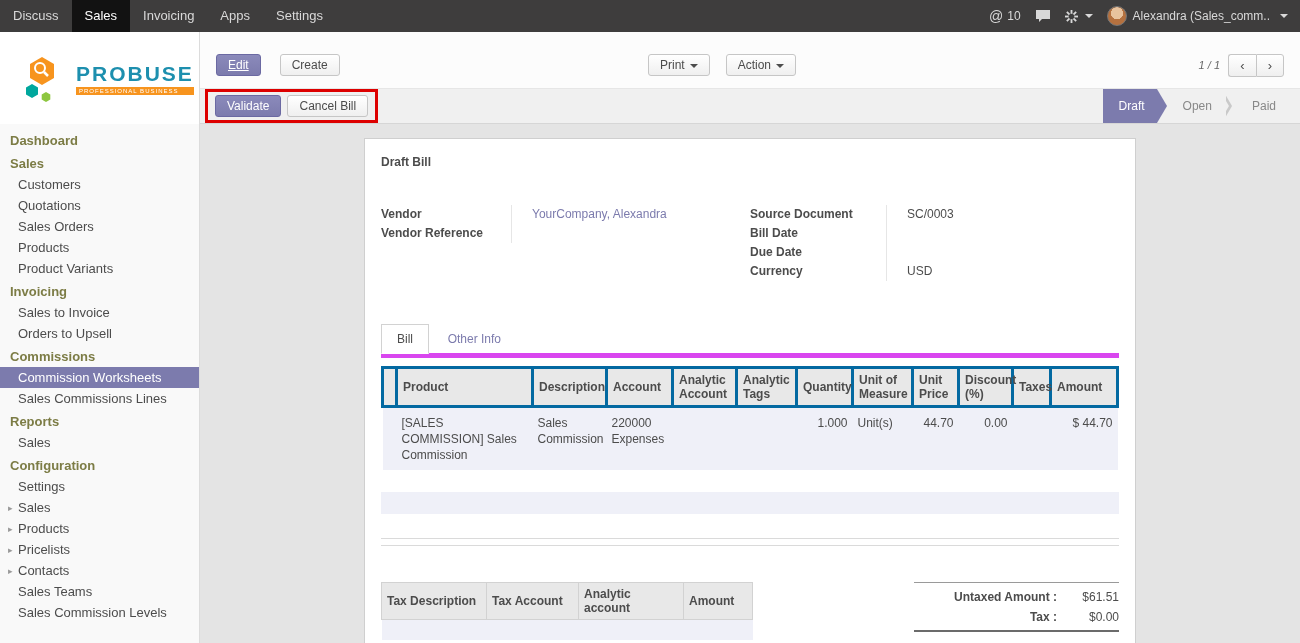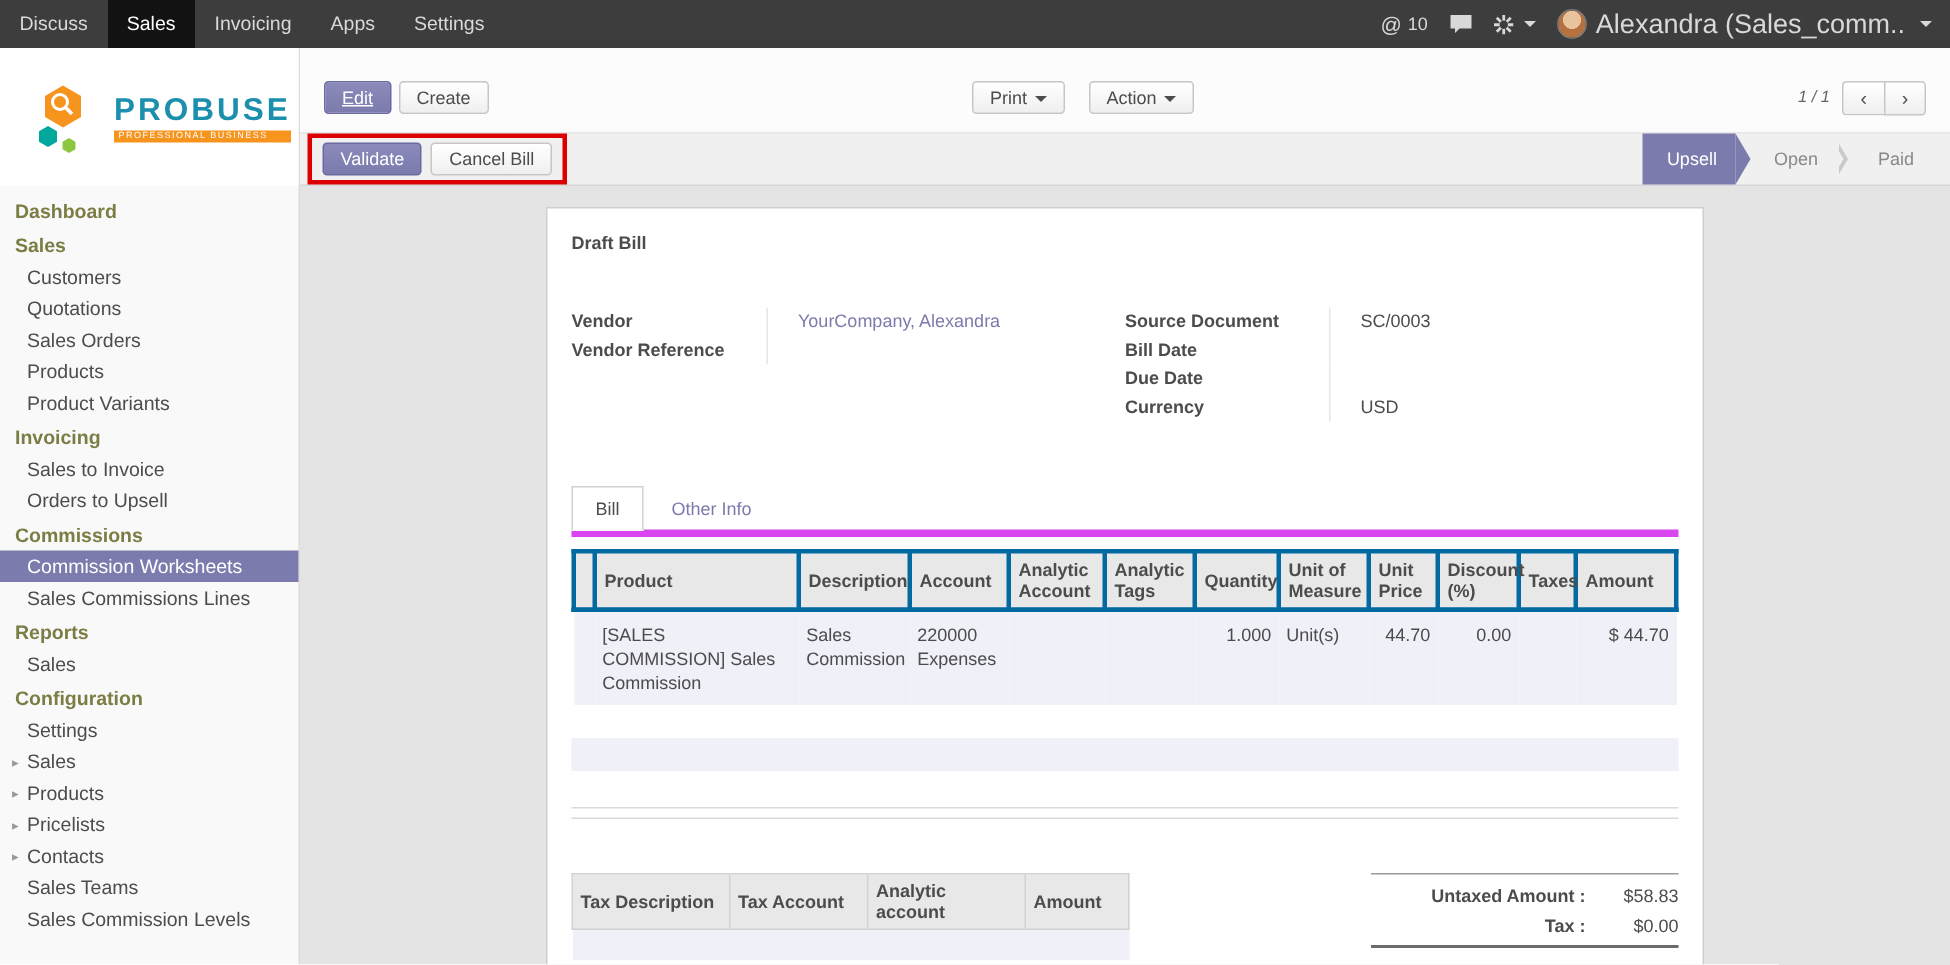--- a/index.html
+++ b/index.html
@@ -16,21 +16,21 @@
   }
   .top-menus { display:flex; }
   .menu-item { padding:0 13px; line-height:32px; cursor:pointer; }
   .menu-item.active { background:#121212; color:#fff; }
   .top-right { margin-left:auto; display:flex; align-items:center; gap:14px; padding-right:12px; }
   .mention { display:flex; align-items:center; gap:4px; font-size:12px; cursor:pointer; }
   .at-glyph { font-size:14px; }
   .icon-btn { display:flex; align-items:center; gap:3px; cursor:pointer; }
   .caret-down { display:inline-block; width:0; height:0; border-left:4px solid transparent;
     border-right:4px solid transparent; border-top:4px solid #d9d9d9; margin-left:4px; }
-  .user-menu { display:flex; align-items:center; gap:6px; cursor:pointer; font-size:18px; }
+  .user-menu { display:flex; align-items:center; gap:6px; cursor:pointer; font-size:12px; }
   .avatar { width:20px; height:20px; border-radius:50%;
     background:radial-gradient(circle at 50% 35%, #e8c39e 40%, #b5713f 42%); border:1px solid #777; }
 
   
   .wrap { display:flex; height:611px; }
 
   
   .sidebar { width:200px; background:#f9f9f9; border-right:1px solid #dcdcdc; flex-shrink:0; }
   .logo { padding:12px 0 10px 20px; display:flex; align-items:center; gap:18px; background:#fff; height:92px; }
   .logo-text-block { display:flex; flex-direction:column; }
@@ -49,21 +49,21 @@
   .bc-link { color:#7c7bad; cursor:pointer; }
   .bc-sep { color:#999; margin:0 6px; }
   .bc-current { color:#585858; }
   .header-buttons { margin-top:10px; display:flex; align-items:center; position:relative; height:26px; }
   .btn {
     border:1px solid #c6c6c6; background:linear-gradient(#ffffff,#efefef);
     padding:3px 11px; border-radius:3px; font-size:12px; color:#4c4c4c; cursor:pointer;
     font-family:"Liberation Sans", sans-serif;
   }
   .btn-primary { background:linear-gradient(#8b8abb,#7c7bad); border-color:#6b69a2; color:#fff; }
-  .gap { margin-right:5px;text-decoration:underline; }
+  .gap { margin-right:19px;text-decoration:underline; }
   .center-buttons { position:absolute; left:432px; display:flex; gap:16px; }
   .btn .caret-dark { display:inline-block; width:0; height:0; border-left:4px solid transparent;
     border-right:4px solid transparent; border-top:4px solid #4c4c4c; margin-left:5px; vertical-align:middle; }
   .pager { margin-left:auto; display:flex; align-items:center; gap:8px; }
   .pager-text { font-size:11px; color:#666;font-style:italic; }
   .pager-btns { display:flex; }
   .pager-btn { width:28px; padding:3px 0; text-align:center; border:1px solid #c6c6c6;
     background:linear-gradient(#fff,#efefef); cursor:pointer; font-size:13px; color:#4c4c4c; }
   .pager-btn.prev { border-radius:3px 0 0 3px; border-right:none; }
   .pager-btn.next { border-radius:0 3px 3px 0; }
@@ -271,21 +271,21 @@
         </div>
       </div>
     </div>
 
     <div class="statusbar">
       <div class="annotation-box">
         <button class="btn btn-primary">Validate</button>
         <button class="btn">Cancel Bill</button>
       </div>
       <div class="states">
-        <span class="state active">Upsell</span>
+        <span class="state active">Draft</span>
         <span class="state">Open</span>
         <span class="state-sep"></span>
         <span class="state">Paid</span>
       </div>
     </div>
 
     <div class="content">
       <div class="sheet">
         <div class="sheet-title">Draft Bill</div>
 
@@ -397,21 +397,21 @@
               <tr class="r1">
                   <td colspan="4"></td>
                 </tr>
 
             </tbody>
           </table>
 
           <div class="totals">
             <div class="trow">
               <span class="tlabel">Untaxed Amount :</span>
-              <span class="tval">$58.83</span>
+              <span class="tval">$61.51</span>
             </div>
             <div class="trow">
               <span class="tlabel">Tax :</span>
               <span class="tval">$0.00</span>
             </div>
             <div class="trow total">
               
               
             </div>
           </div>

